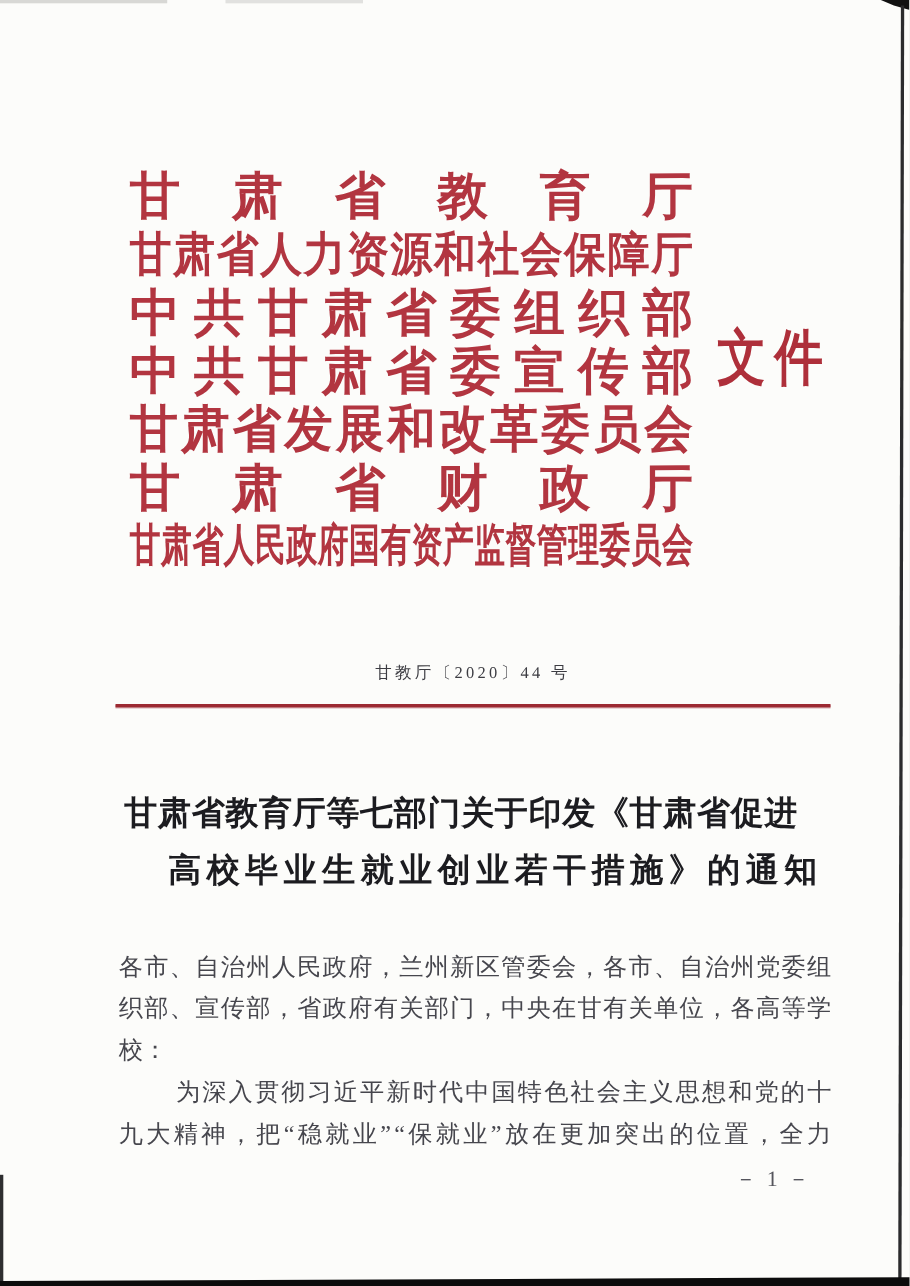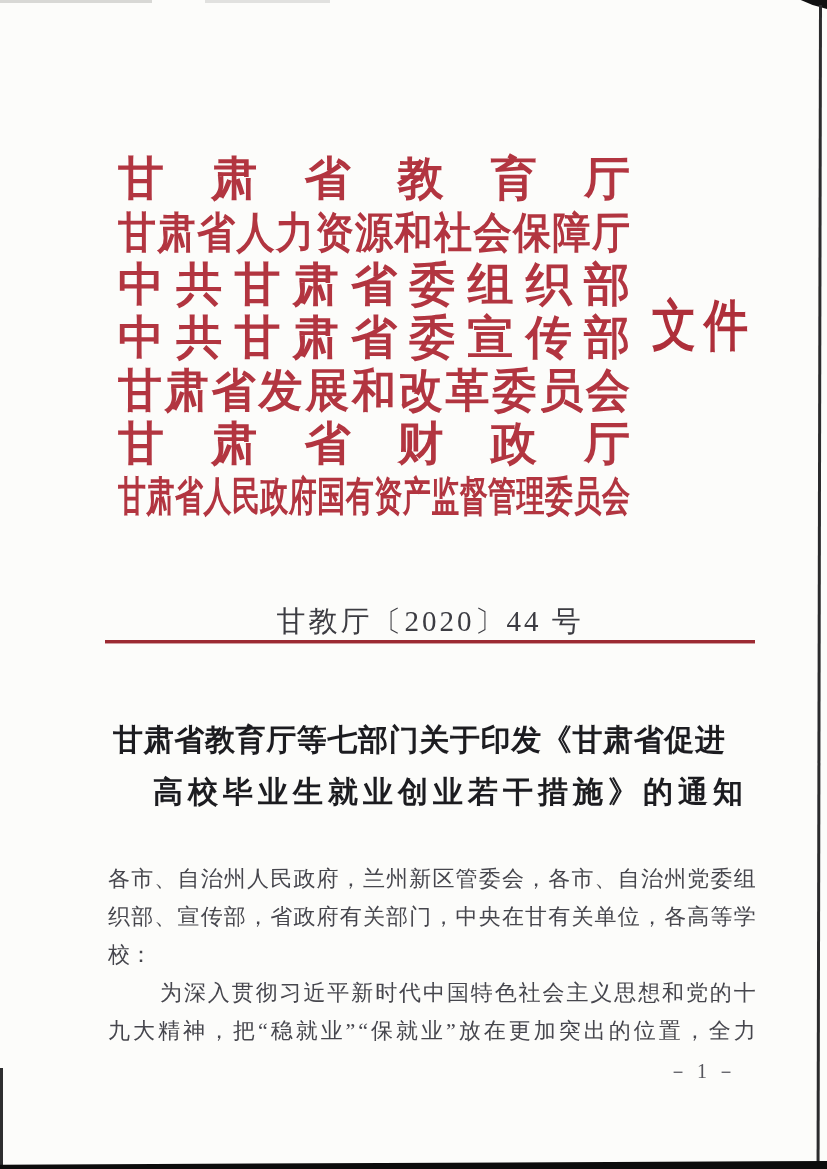--- a/index.html
+++ b/index.html
@@ -28,21 +28,21 @@
   .hl-d{font-size:28px;transform:scaleY(1.45);transform-origin:center;}
   .doc-label{
     position:absolute;left:652px;top:293px;width:96px;height:66px;
     color:#ae2f3a;font-weight:bold;font-size:44px;line-height:66px;
     display:flex;justify-content:space-between;
     transform:scaleY(1.25);transform-origin:center;
   }
   
   .doc-number{
     position:absolute;left:105px;top:602px;width:650px;
-    text-align:center;font-size:29px;letter-spacing:3px;
+    text-align:center;font-size:15px;letter-spacing:3px;
     color:#3c3c42;
   }
   .red-divider{
     position:absolute;left:105px;top:640px;width:650px;height:3px;
     background:#9c2a32;
     box-shadow:0 1px 0 rgba(156,42,50,.45);
   }
   
   .title-line{
     position:absolute;display:flex;justify-content:space-between;

